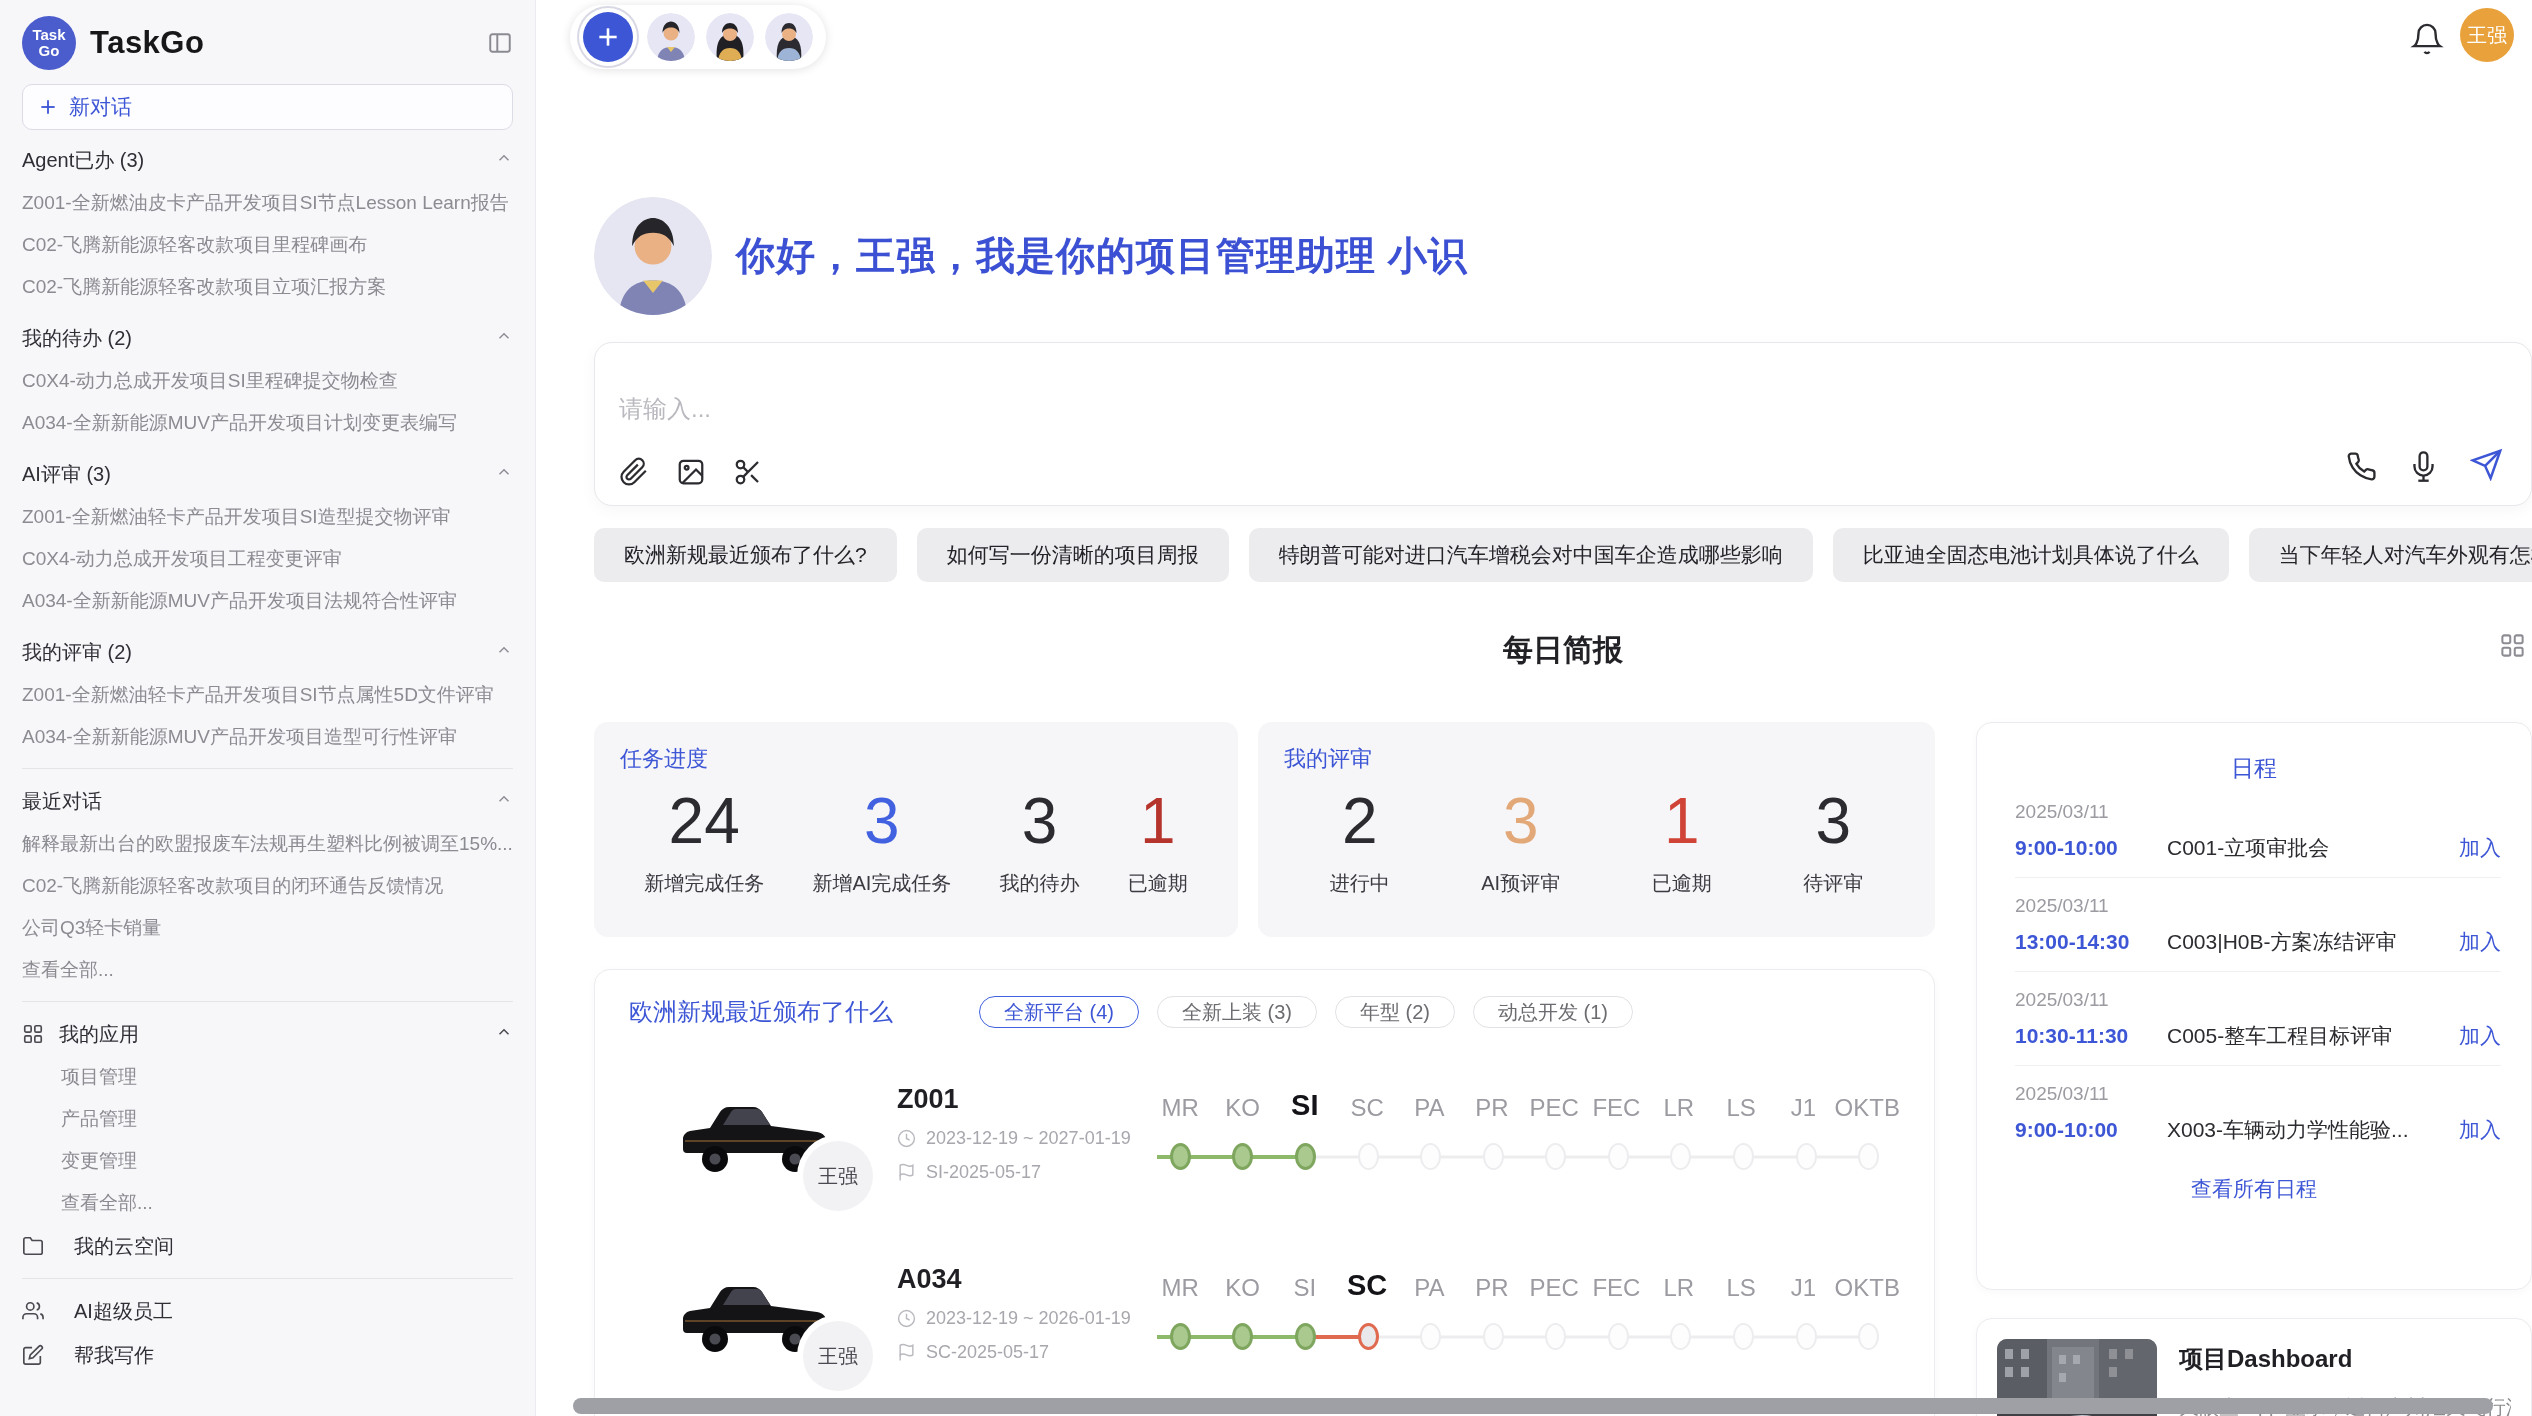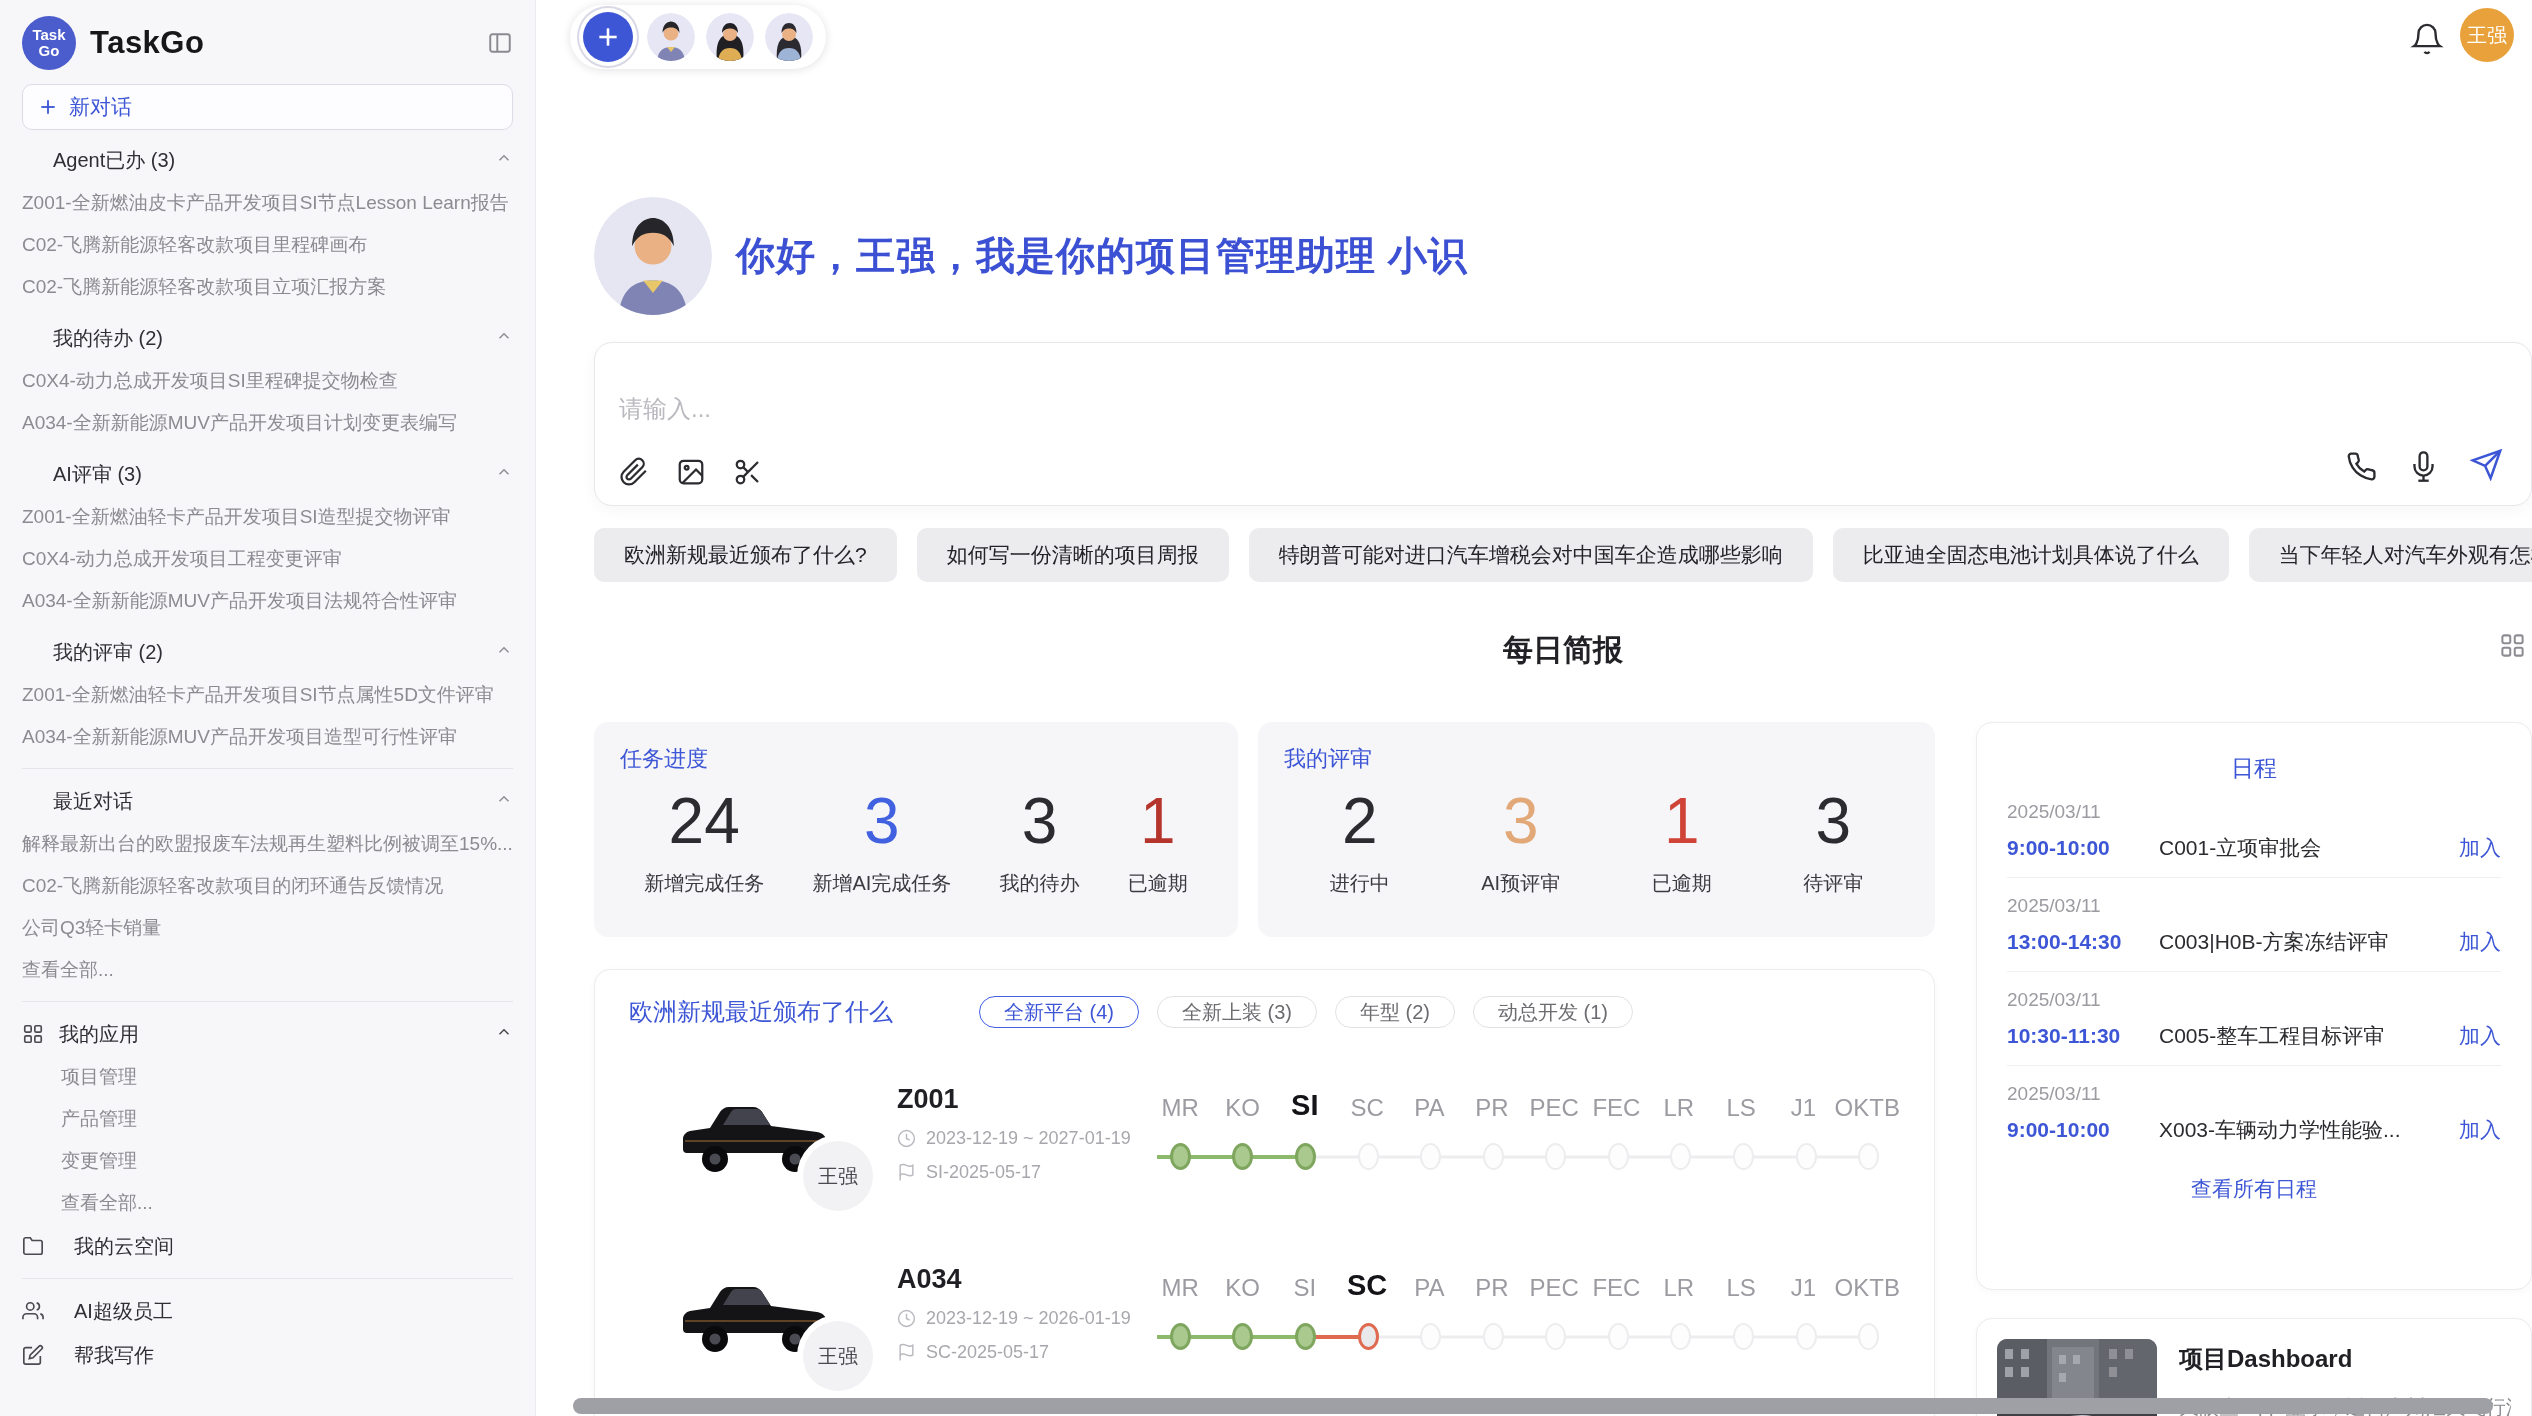--- a/index.html
+++ b/index.html
@@ -7,21 +7,21 @@
   body { display:flex; background:#fff; font-family:"Liberation Sans","DejaVu Sans",sans-serif; color:#222; }
 
   
   .sidebar { width:536px; height:1416px; background:#f7f7f9; border-right:1px solid #ececf0; padding-top:14px; flex-shrink:0; overflow:hidden; }
   .side-head { display:flex; align-items:center; padding:0 22px; height:58px; }
   .logo { width:54px; height:54px; border-radius:50%; background:#4b5ccc; color:#fff; display:flex; flex-direction:column; align-items:center; justify-content:center; font-size:15px; font-weight:700; line-height:1.05; flex-shrink:0; }
   .app-title { font-size:31px; font-weight:700; color:#17171a; margin-left:14px; flex:1; letter-spacing:.5px; }
   .icon-btn { background:none; border:none; color:#8a8a92; cursor:pointer; display:flex; align-items:center; }
   .new-chat { margin:12px 22px 4px; height:46px; border:1px solid #dcdce6; border-radius:10px; background:#fdfdff; display:flex; align-items:center; padding:0 15px; gap:11px; color:#3d56d6; font-size:21px; cursor:pointer; width:calc(100% - 44px); }
   .side-scroll { padding:0 22px; }
-  .sec-head { display:flex; justify-content:space-between; align-items:center; height:44px; margin-top:8px; font-size:20px; color:#2f2f36; cursor:pointer;margin-left:31px; }
+  .sec-head { display:flex; justify-content:space-between; align-items:center; height:44px; margin-top:8px; font-size:20px; color:#2f2f36; cursor:pointer; }
   .chev { color:#8f8f96; }
   ul { list-style:none; }
   .side-item { height:42px; line-height:42px; font-size:19px; color:#8b8b92; white-space:nowrap; overflow:hidden; cursor:pointer; }
   .divider { border:none; border-top:1px solid #e4e4e9; margin:10px 0; }
   .side-row { display:flex; align-items:center; height:44px; gap:30px; font-size:20px; color:#2f2f36; cursor:pointer; }
   .side-row svg { color:#4a4a50; flex-shrink:0; }
   .sub-item { height:42px; line-height:42px; padding-left:39px; font-size:19px; color:#8b8b92; white-space:nowrap; overflow:hidden; cursor:pointer; }
 
   
   .main { flex:1; position:relative; background:#fff; }
@@ -89,21 +89,21 @@
   .prog.red { background:#e06a50; }
   .cells { position:relative; display:flex; height:100%; }
   .tl-node { flex:1; display:flex; align-items:center; justify-content:center; }
   .dot { width:21px; height:27px; border-radius:50%; background:#fdfdfe; border:2px solid #ededf0; }
   .tl-node.done .dot { background:#a9c98e; border:3px solid #7fa65e; }
   .tl-node.overdue .dot { background:#e9e9ec; border:3px solid #df6a50; }
 
   .right-col { position:absolute; left:1440px; top:722px; width:556px; }
   .schedule { height:568px; border:1px solid #ececf0; border-radius:16px; background:#fff; box-shadow:0 2px 10px rgba(0,0,0,.03); padding:22px 30px 0; }
   .sch-title { text-align:center; font-size:23px; color:#3d56d6; margin-top:8px; }
-  .sch-item { padding:17px 0 15px; border-bottom:1px solid #f0f0f2; }
+  .sch-item { padding:17px 0 15px; border-bottom:1px solid #f0f0f2;margin-left:8px; }
   .sch-item.last { border-bottom:none; }
   .sch-date { font-size:19px; color:#9b9ba1; }
   .sch-line { display:flex; align-items:center; margin-top:11px; }
   .sch-time { width:152px; font-size:21px; font-weight:700; color:#3d56d6; flex-shrink:0; }
   .sch-name { flex:1; font-size:21px; color:#2b2b30; white-space:nowrap; overflow:hidden; }
   .sch-join { font-size:21px; color:#3d56d6; cursor:pointer; }
   .sch-footer { text-align:center; font-size:21px; color:#3d56d6; margin-top:16px; cursor:pointer; }
 
   .news { margin-top:28px; border:1px solid #ececf0; border-radius:16px; background:#fff; box-shadow:0 2px 10px rgba(0,0,0,.03); padding:20px; display:flex; gap:22px; height:160px; }
   .news-img { width:160px; height:118px; border-radius:10px; overflow:hidden; flex-shrink:0; }

